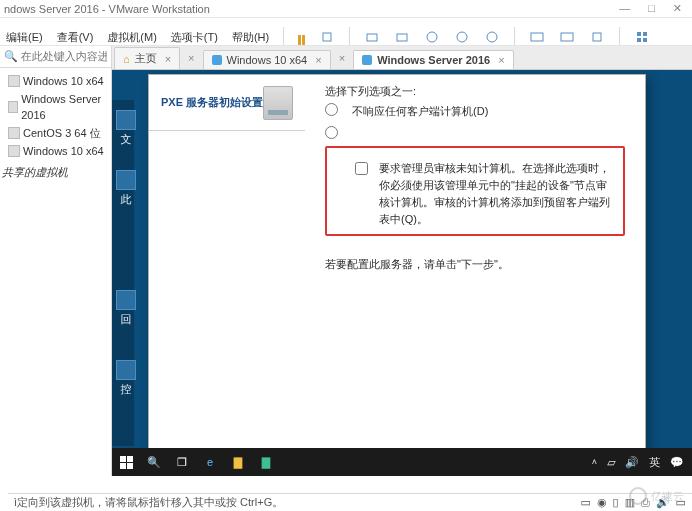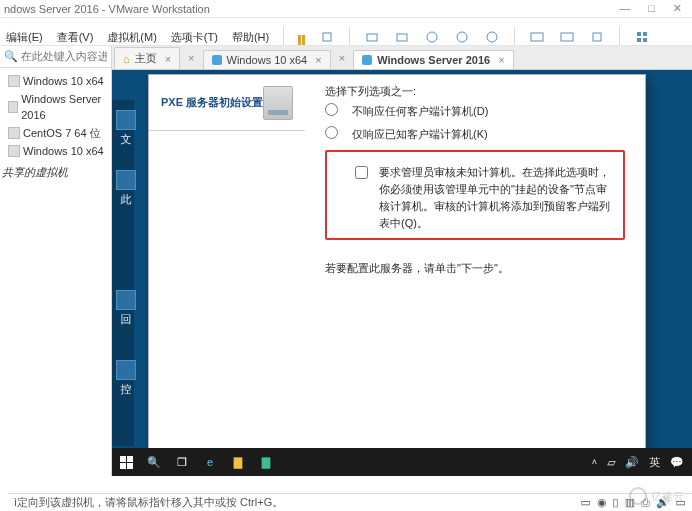--- a/index.html
+++ b/index.html
@@ -162,21 +162,21 @@
       <div class="item">
           <span class="ic"></span>
           <span>Windows 10 x64</span>
         </div>
       <div class="item">
           <span class="ic"></span>
           <span>Windows Server 2016</span>
         </div>
       <div class="item">
           <span class="ic"></span>
-          <span>CentOS 7 64 位</span>
+          <span>CentOS 3 64 位</span>
         </div>
       <div class="item">
           <span class="ic"></span>
           <span>Windows 10 x64</span>
         </div>
       <div class="hdr" style="font-weight:normal;margin-top:2px;font-style:italic;">共享的虚拟机</div>
     </div>
   </div>
 
   <div class="work">
@@ -214,21 +214,20 @@
         </div>
         <div class="wiz-body">
           <div class="opts">
             <div class="lead">选择下列选项之一:</div>
             <label class="optrow">
               <input type="radio" name="pxe" style="">
               <span>不响应任何客户端计算机(D)</span>
             </label>
             <label class="optrow">
               <input type="radio" name="pxe" style="">
-              <span>仅响应已知客户端计算机(K)</span>
             </label>
             <div class="lastgroup">
               <label class="subrow">
                 <input type="checkbox" style="">
                 <span>要求管理员审核未知计算机。在选择此选项时，你必须使用该管理单元中的"挂起的设备"节点审核计算机。审核的计算机将添加到预留客户端列表中(Q)。</span>
               </label>
             </div>
           </div>
           <div class="cfgline">若要配置此服务器，请单击"下一步"。</div>
         </div>

